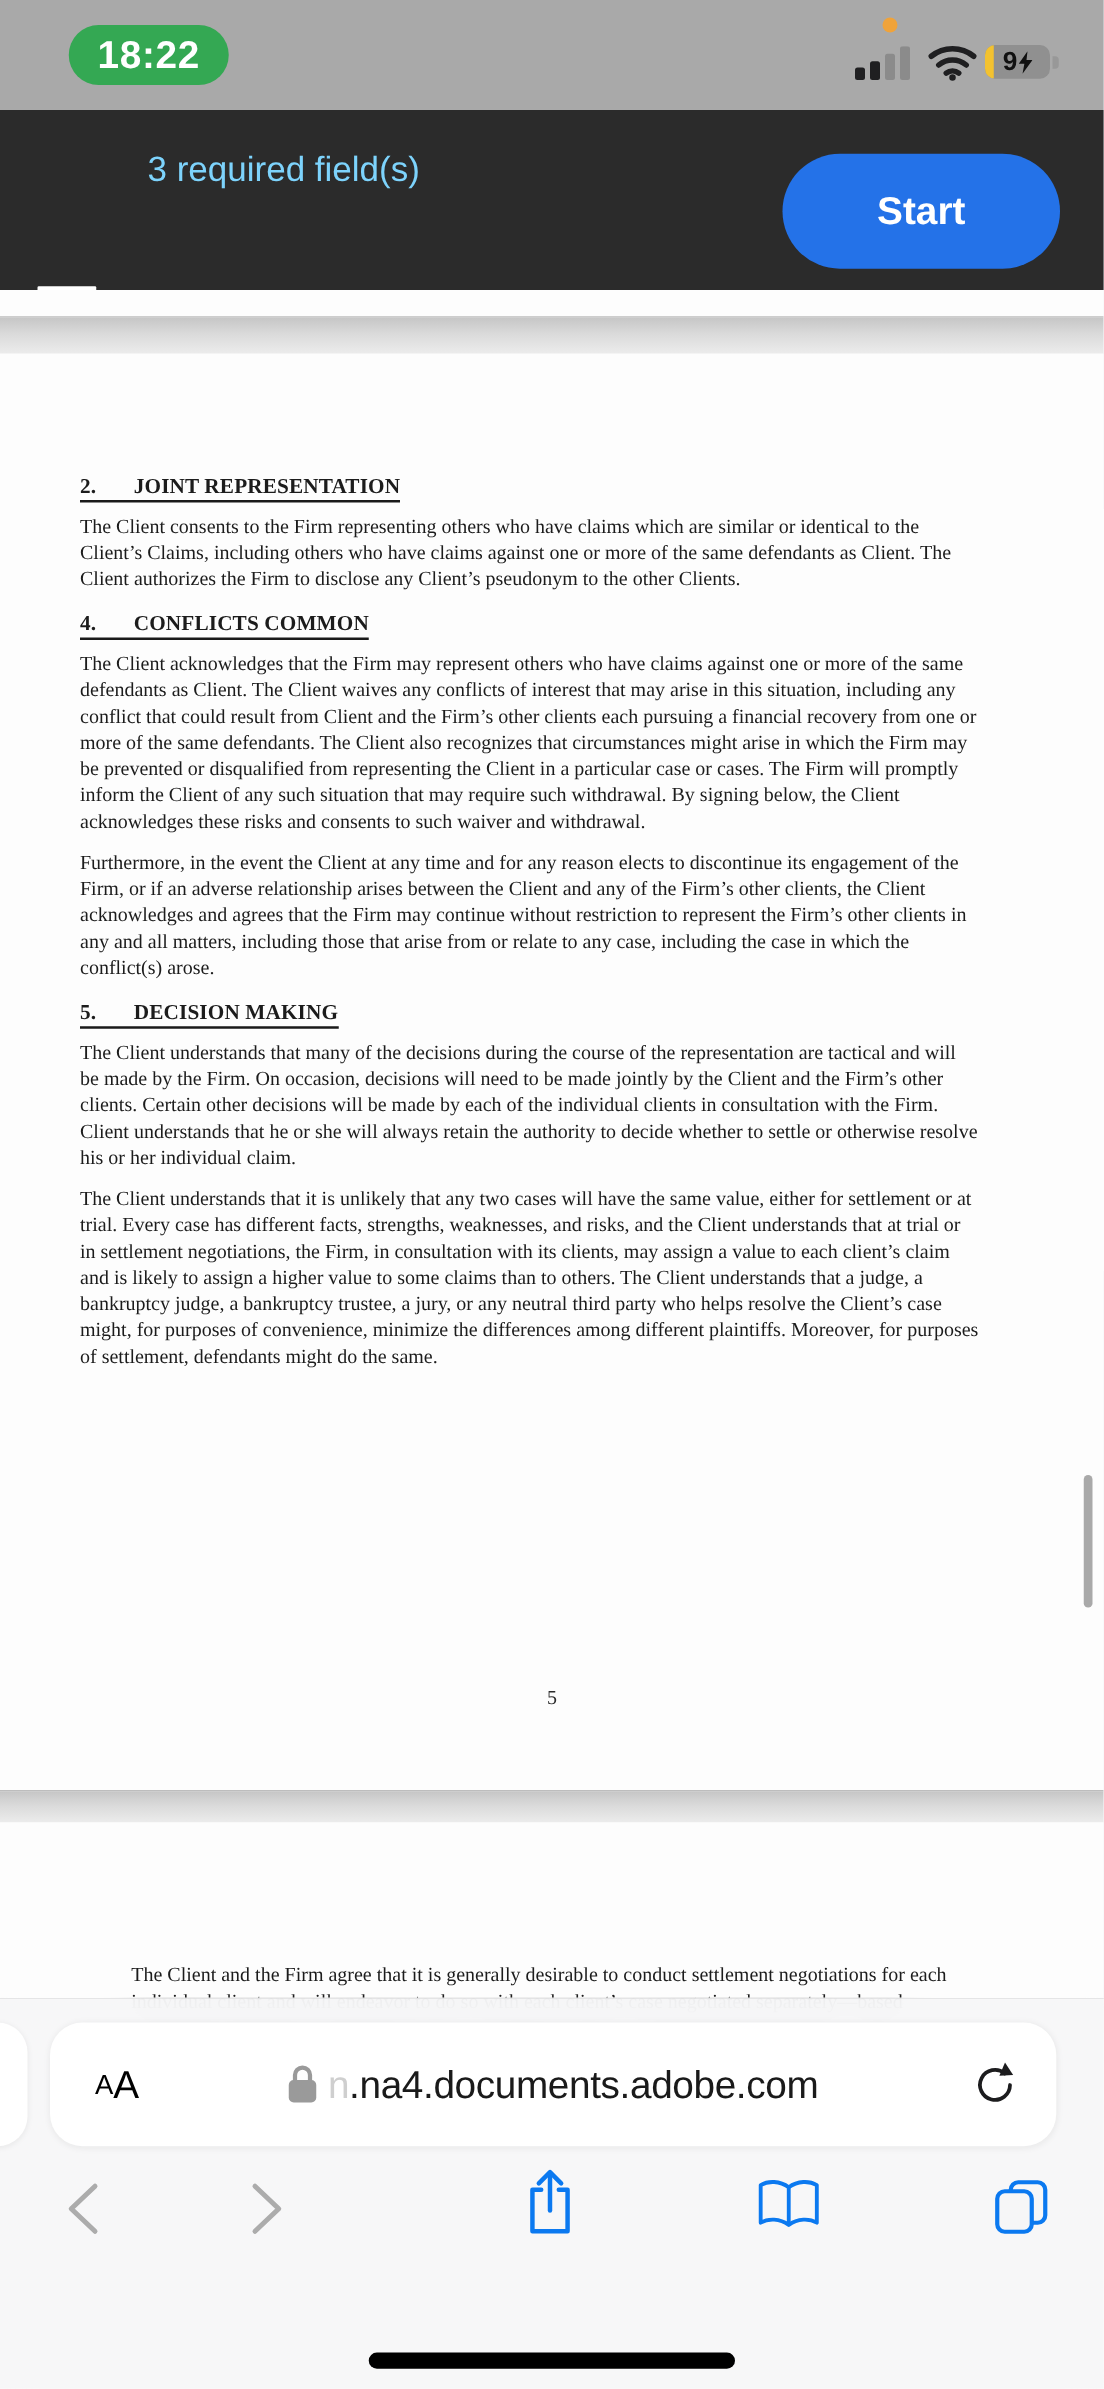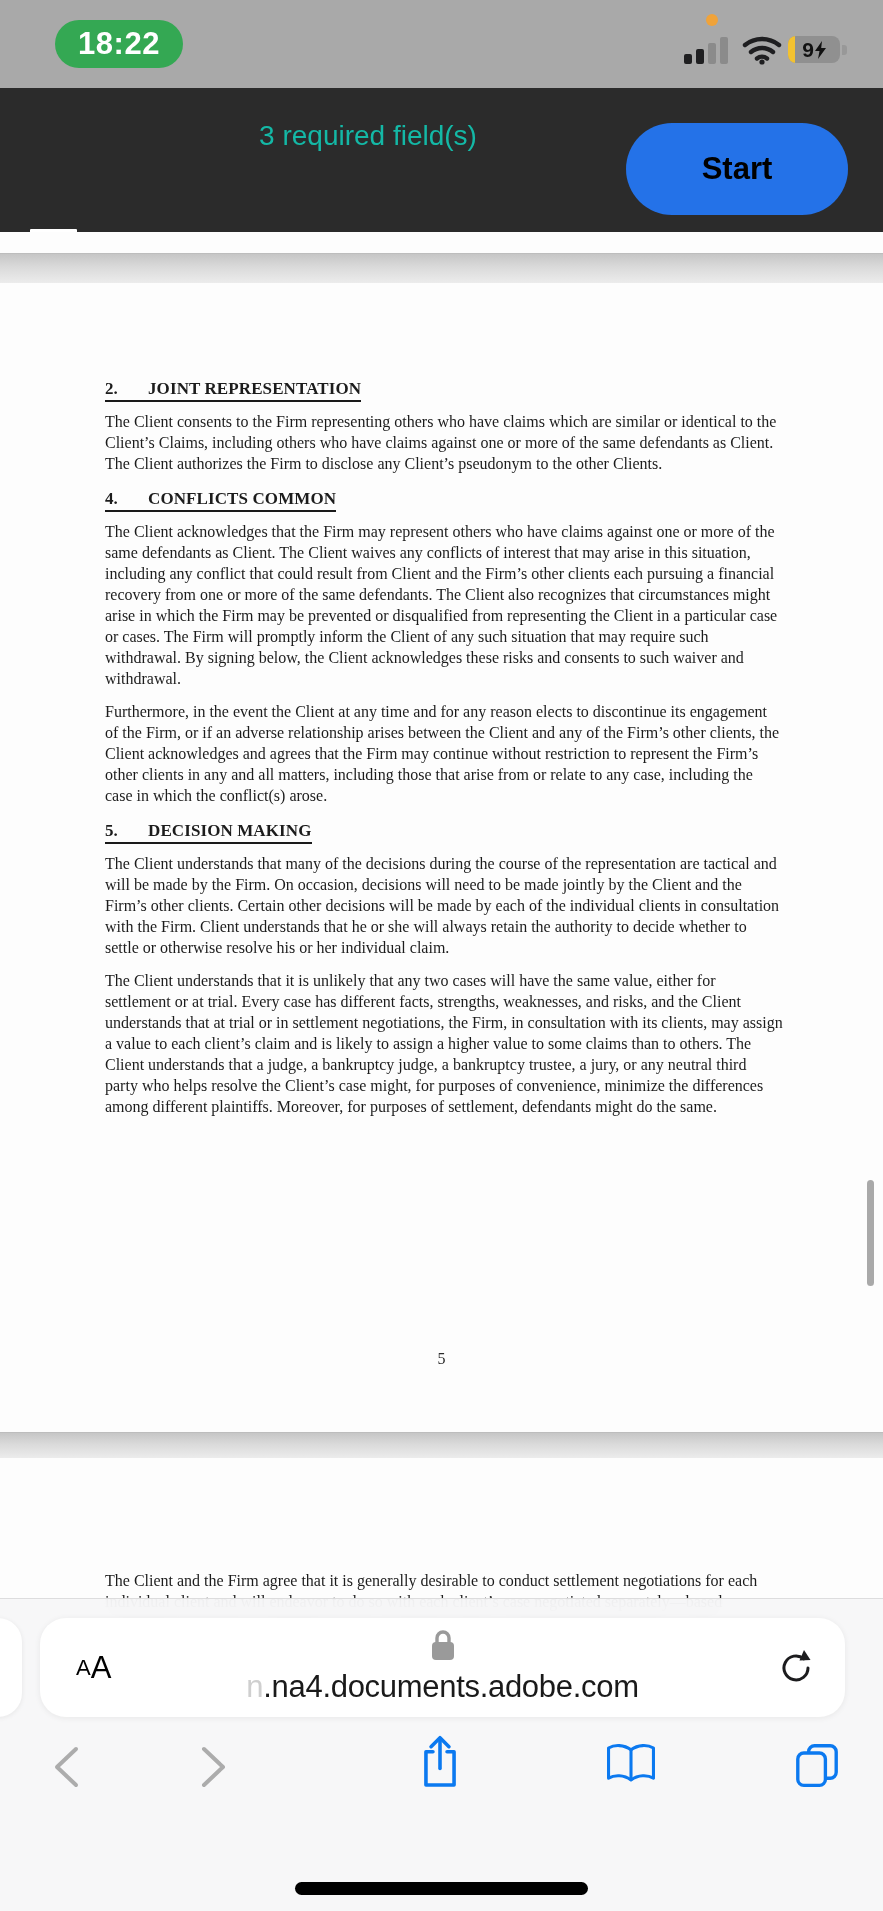--- a/index.html
+++ b/index.html
@@ -22,35 +22,35 @@
                   align-items:center; justify-content:center; gap:1px; }
   .battery-text .pct { font-size:21px; font-weight:700; color:#111; }
   .battery-nub { position:absolute; left:842px; top:45px; width:5px; height:10px;
                  background:#989898; border-radius:0 3px 3px 0; }
 
   
   .app-header { position:absolute; top:88px; left:0; width:883px; height:144px; background:#2b2b2b; }
   .hamburger { position:absolute; left:30px; top:141px; width:47px; cursor:pointer; }
   .hamburger div { width:47px; height:8px; background:#fff; border-radius:1px; margin-bottom:6px; }
   .hamburger div:last-child { margin-bottom:0; }
-  .header-msg { position:absolute; left:118px; top:26px; width:500px; text-align:center;
-                color:#14b8a6; font-size:28px; line-height:44px; font-weight:400; }
+  .header-msg { position:absolute; left:118px; top:26px; width:500px; text-align:left;
+                color:#7dd3fc; font-size:28px; line-height:44px; font-weight:400; }
   .start-btn { position:absolute; right:35px; top:35px; width:222px; height:92px;
-               background:#2472e8; border:none; border-radius:46px; color:#000000;
+               background:#2472e8; border:none; border-radius:46px; color:#ffffff;
                font-size:31px; font-weight:600; font-family:"Liberation Sans",sans-serif; cursor:pointer; }
 
   
   .doc-viewport { position:absolute; top:232px; left:0; width:883px; height:1679px;
                   background:#fdfdfd; overflow:hidden; }
   .white-strip { height:21px; background:#fdfdfd; }
   .page-gap { height:30px; background:linear-gradient(180deg,#c6c6c6 0%,#dadada 45%,#ececec 100%);
               border-top:1px solid #bdbdbd; }
   .page-gap.second { height:26px; }
   .doc-page { background:#fdfdfd; font-family:"Liberation Serif", serif; color:#1c1c1c; }
-  .page-5 { height:1149px; padding:96px 100px 0 105px; position:relative; }
+  .page-5 { height:1149px; padding:96px 100px 0 64px; position:relative; }
   .page-6 { height:453px; padding:112px 100px 0 105px; }
   .sec-heading { margin:15px 0 9px; font-size:17px; font-weight:700; letter-spacing:.1px; }
   .sec-heading .hu { display:inline-block; border-bottom:2px solid #1a1a1a; padding-bottom:1px; }
   .sec-heading .num { display:inline-block; width:43px; }
   .doc-para { font-size:16px; line-height:21px; margin-bottom:12px; }
   .doc-section:first-child .sec-heading { margin-top:0; }
   .page-num { position:absolute; bottom:64px; left:0; width:100%; text-align:center; font-size:16px; color:#2a2a2a; }
   .scroll-thumb { position:absolute; right:9px; top:1180px; width:7px; height:106px;
                   background:#a0a0a0; border-radius:4px; opacity:.9; }
 
@@ -60,21 +60,21 @@
                 backdrop-filter:blur(14px); -webkit-backdrop-filter:blur(14px); }
   .tab-stub { position:absolute; left:-26px; top:19px; width:48px; height:99px;
               background:#ffffff; border-radius:26px; box-shadow:0 1px 5px rgba(0,0,0,0.08); }
   .url-pill { position:absolute; left:40px; top:19px; width:805px; height:99px;
               background:#ffffff; border-radius:26px; box-shadow:0 1px 6px rgba(0,0,0,0.07); cursor:pointer; }
   .reader-btn { position:absolute; left:36px; top:0; height:99px; display:flex; align-items:center;
                 color:#000; cursor:pointer; }
   .reader-btn .a-sm { font-size:22px; }
   .reader-btn .a-lg { font-size:31px; }
   .url-center { position:absolute; left:90px; right:90px; top:0; height:99px;
-                display:flex; align-items:center; justify-content:center; gap:8px;flex-direction:column; }
+                display:flex; align-items:center; justify-content:center; gap:8px; }
   .url-text { font-size:31px; color:#1a1a1a; letter-spacing:-0.3px; white-space:nowrap; }
   .url-faded { color:#cfcfcf; }
   .reload-btn { position:absolute; right:28px; top:30px; width:40px; height:40px; cursor:pointer; }
   .nav-row-btn { position:absolute; cursor:pointer; }
   .home-indicator { position:absolute; left:295px; top:283px; width:293px; height:13px;
                     background:#000; border-radius:7px; cursor:grab; }
 </style>
 </head>
 <body>
 

